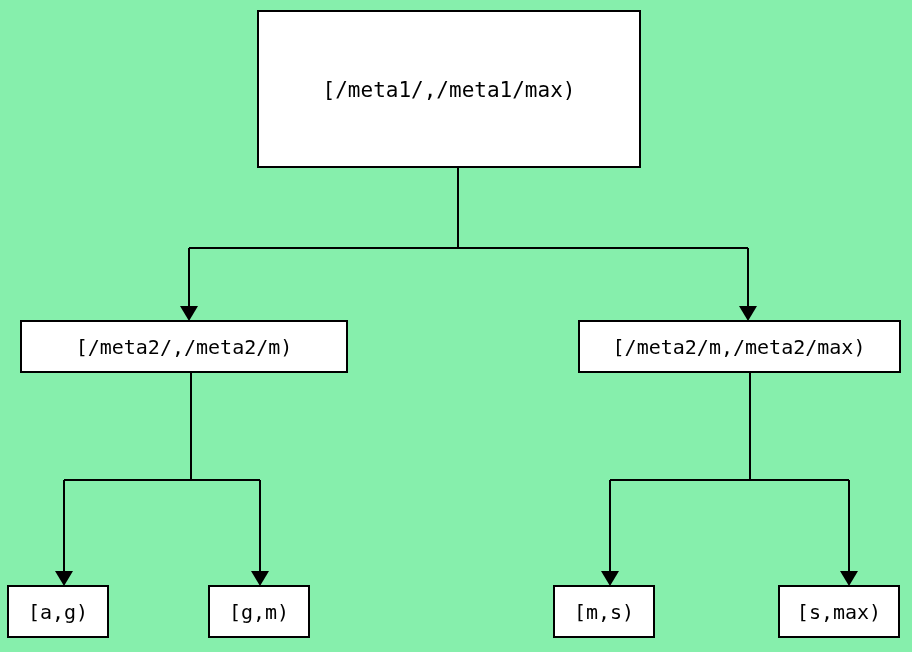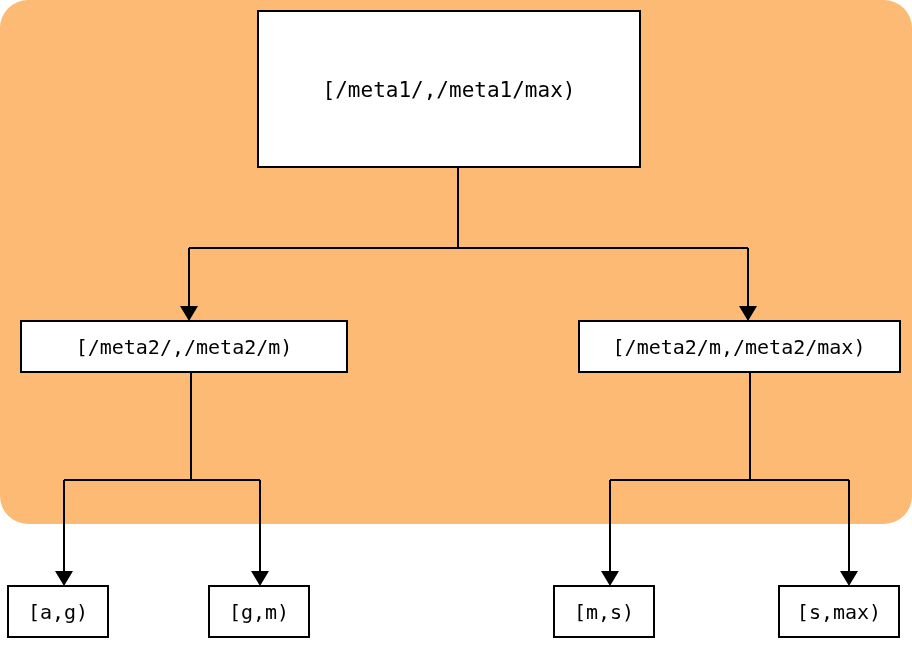--- a/index.html
+++ b/index.html
@@ -10,23 +10,22 @@
   }
   body {
     width: 912px;
     height: 652px;
     font-family: "DejaVu Sans Mono", "Liberation Mono", monospace;
     overflow: hidden;
   }
   #diagram-root {
     position: relative;
     width: 912px;
-    height: 524px;
-    background: #fdba74;
-    border-radius: 28px;
+    height: 652px;
+    background: #86efac;
   }
   svg#tree-svg {
     display: block;
     width: 912px;
     height: 652px;
   }
   .node-box {
     fill: #ffffff;
     stroke: #000000;
     stroke-width: 2.4;

